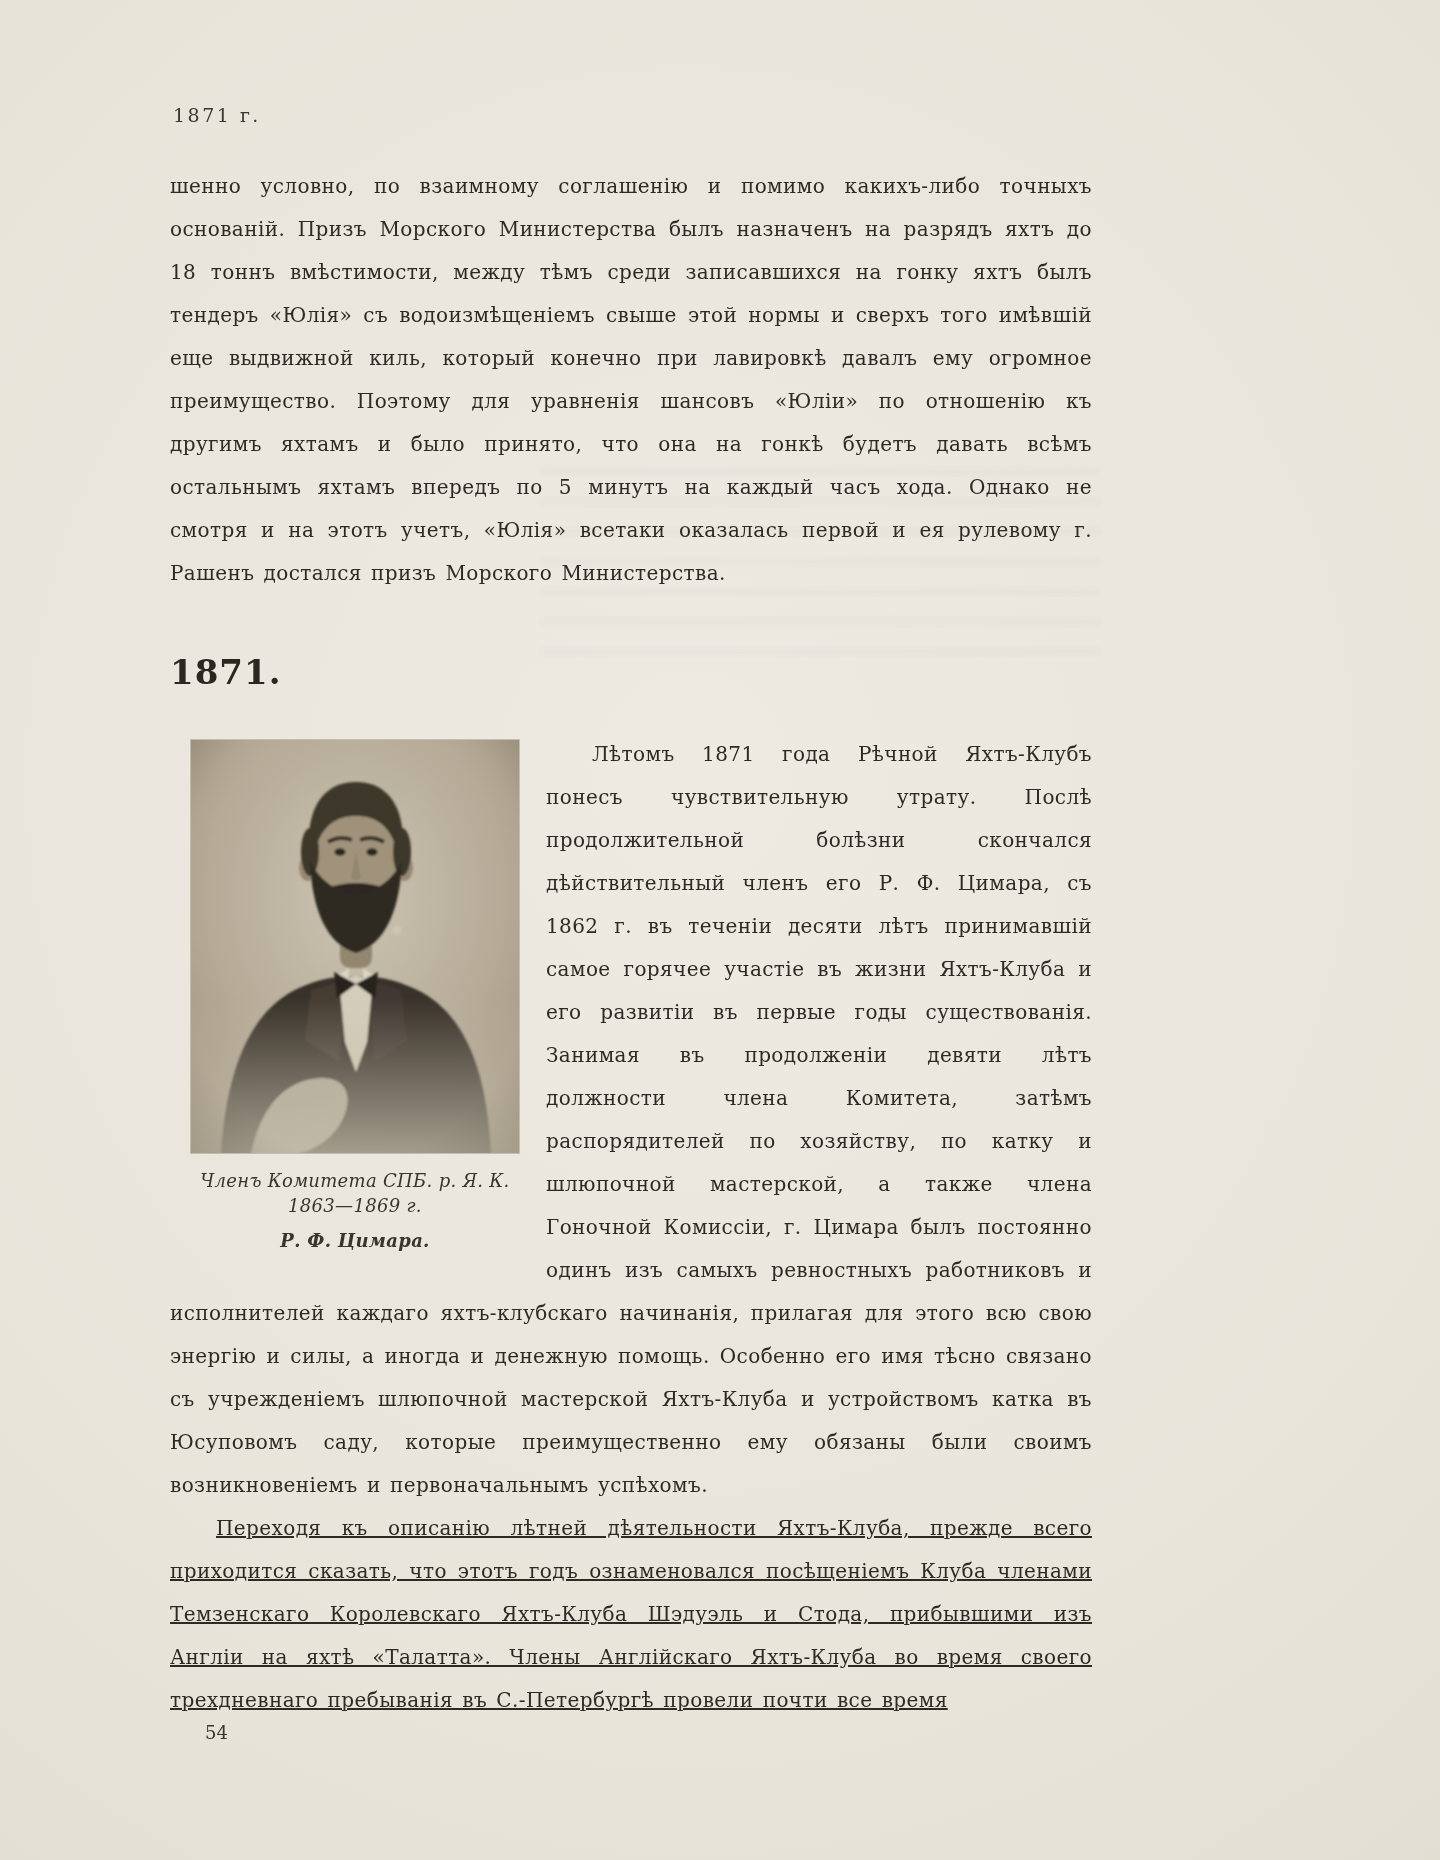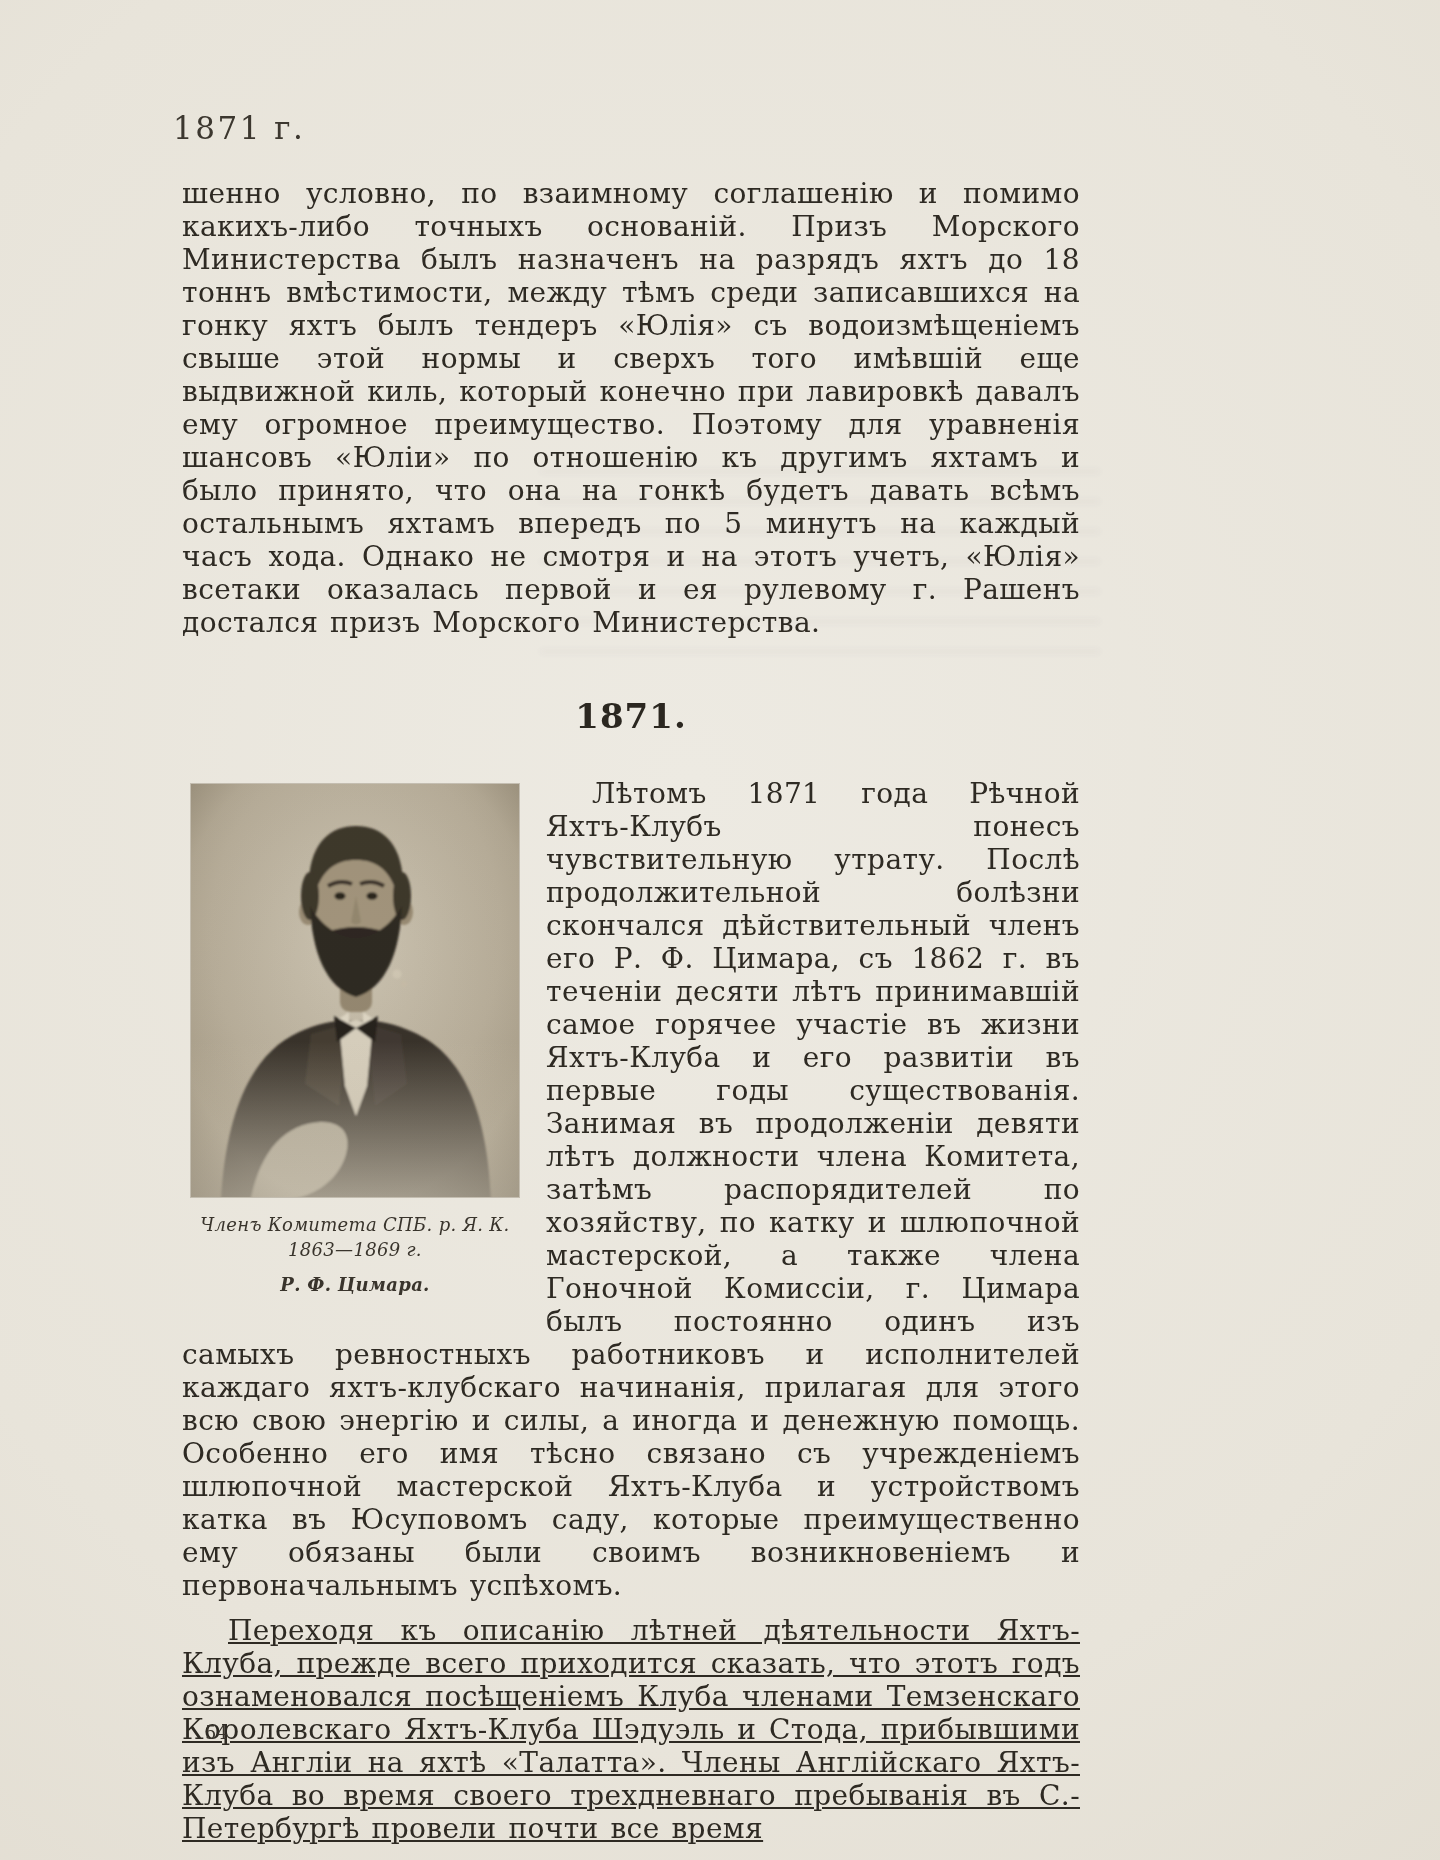--- a/index.html
+++ b/index.html
@@ -30,46 +30,45 @@
     background: repeating-linear-gradient(180deg,
       rgba(118,108,92,0.10) 0 3px,
       rgba(118,108,92,0.0) 3px 30px);
     filter: blur(3px);
     opacity: 0.8;
     pointer-events: none;
   }
   .running-head {
     position: absolute;
     left: 173px;
-    top: 110px;
-    font-size: 31px;
+    top: 104px;
+    font-size: 19px;
     letter-spacing: 2.5px;
     color: #3c372f;
   }
   .content {
     position: absolute;
     left: 170px;
     top: 165px;
     width: 922px;
   }
   .para {
-    margin: 12px;
-    font-size: 28px;
-    line-height: 33px;
+    margin: 0;
+    font-size: 20px;
+    line-height: 43px;
     letter-spacing: 0.4px;
     word-spacing: 2.5px;
     text-align: justify;
     hyphens: none;
   }
   .para.indent {
     text-indent: 46px;
   }
   .section-heading {
     margin: 60px 0 44px 0;
-    text-align: center;
     font-size: 34px;
     line-height: 34px;
     font-weight: bold;
     letter-spacing: 1px;
     color: #2b2720;
   }
   .section-body::after {
     content: "";
     display: block;
     clear: both;

